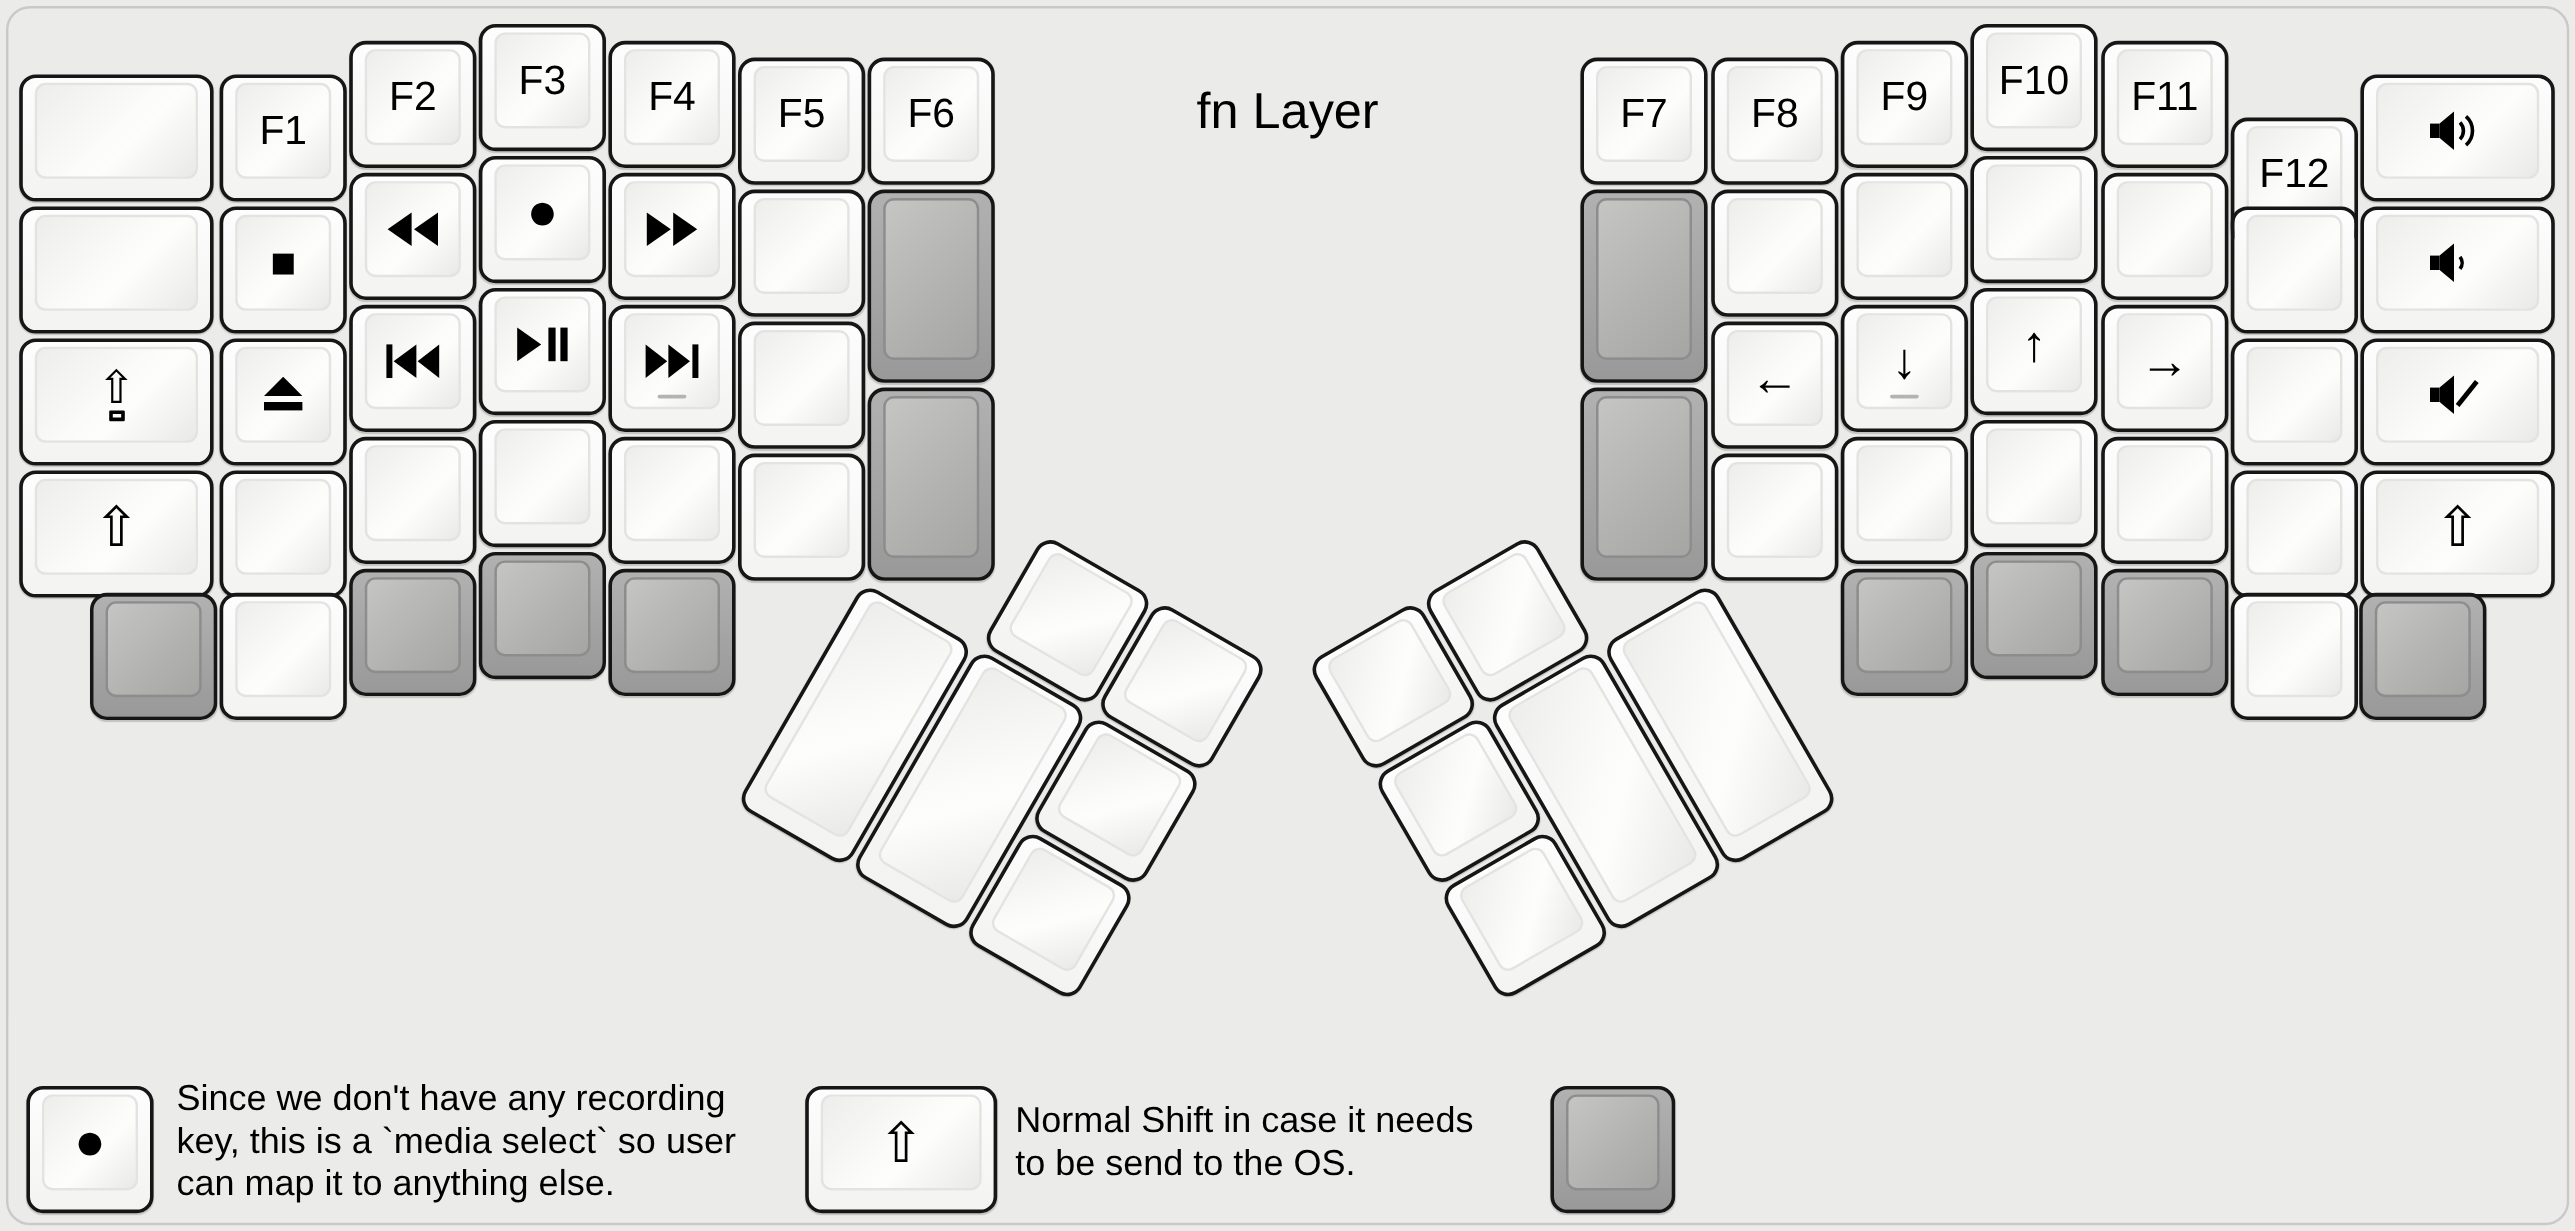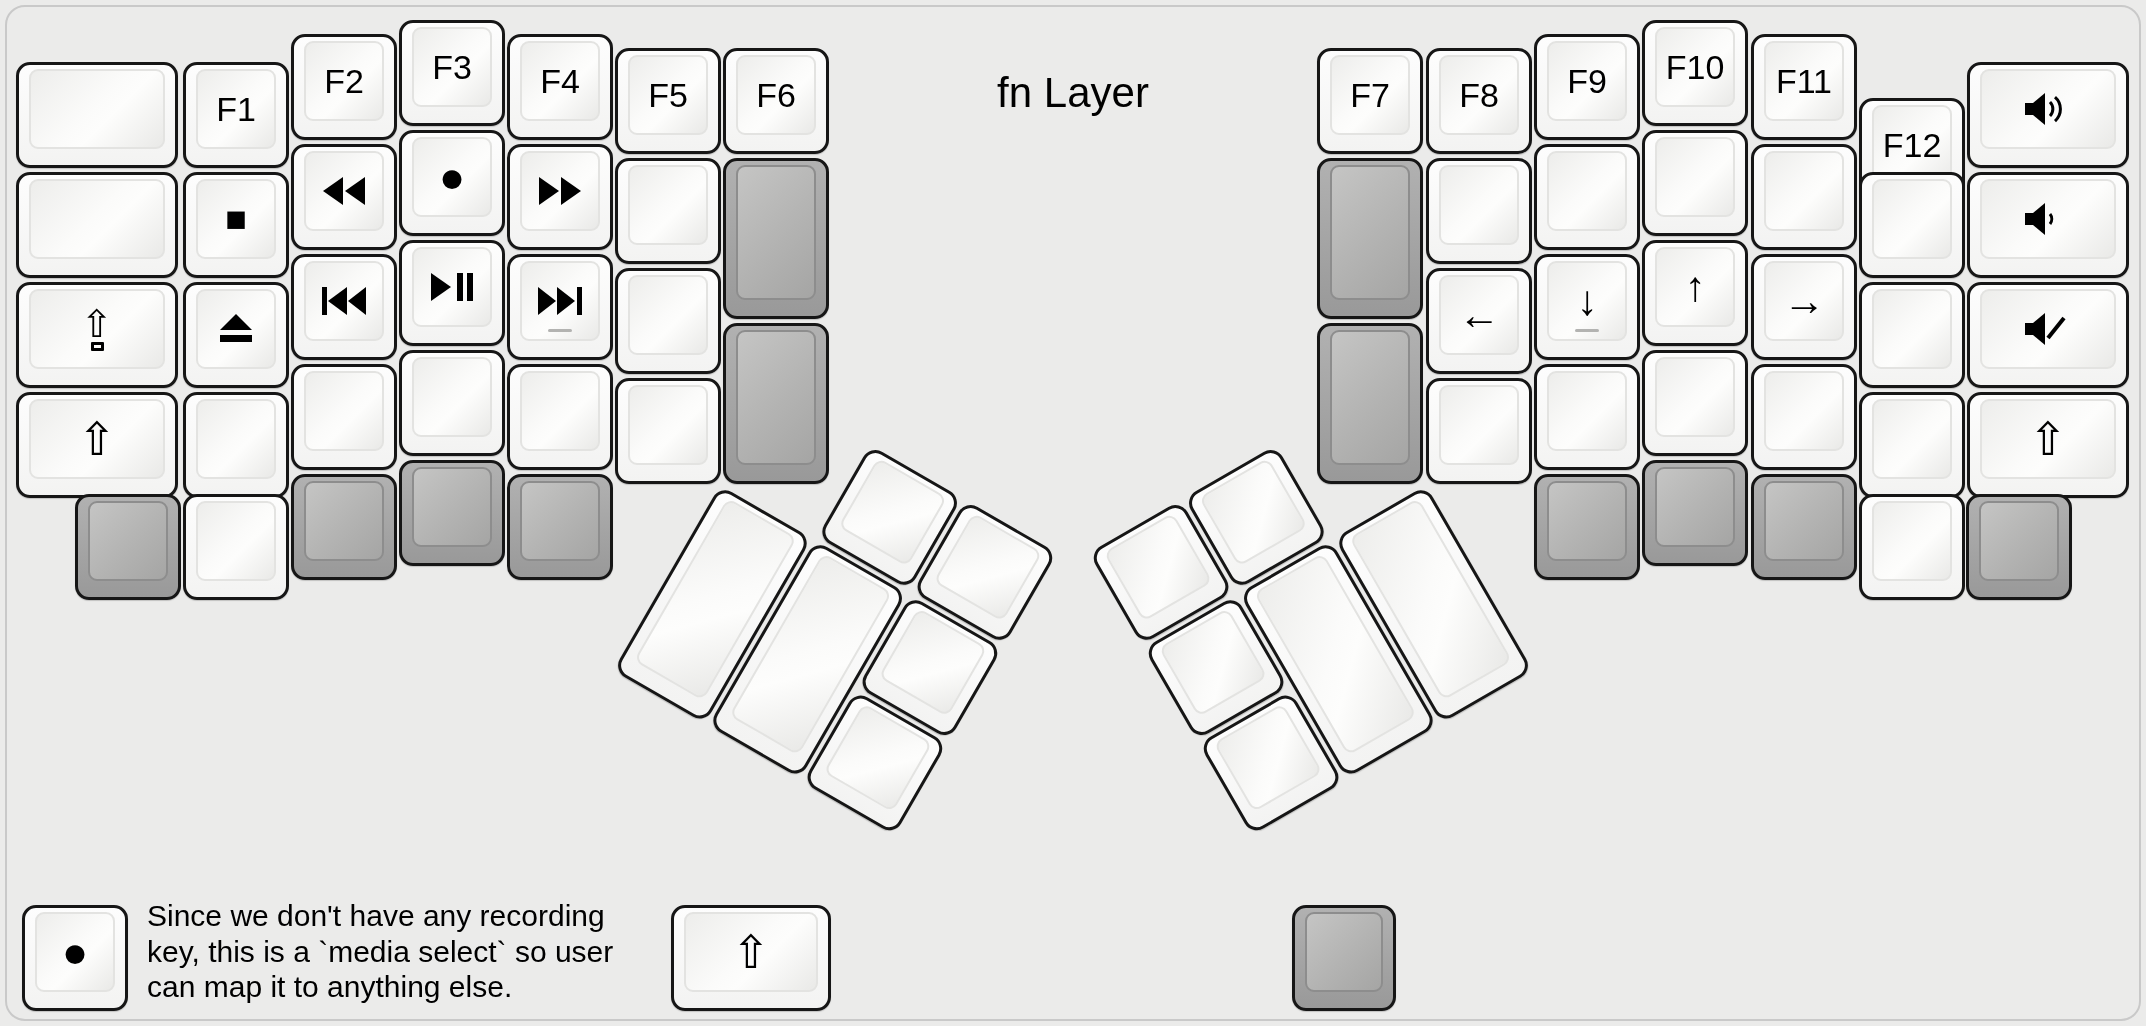--- a/index.html
+++ b/index.html
@@ -378,13 +378,15 @@
           <div class="cap"></div>
         </div>
         <div class="key" style="left: -326px; top: 220px; width: 106px; height: 106px;">
           <div class="cap"></div>
         </div>
       </div>
     </div>
   <div class="legend-text" style="left:147px;top:898px;">Since we don't have any recording
 key, this is a `media select` so user
 can map it to anything else.</div>
+  <div class="legend-text" style="left:846px;top:916px;">Normal Shift in case it needs
+to be send to the OS.</div>
 </div>
 
 </body></html>

